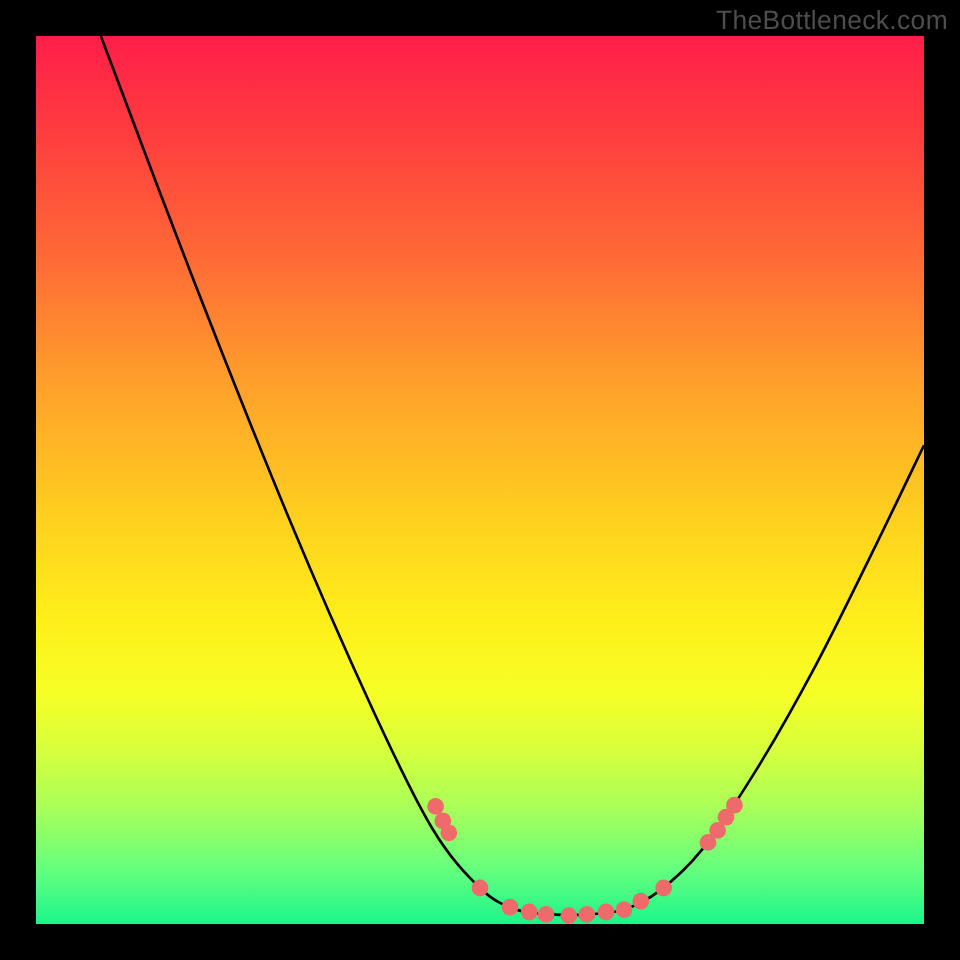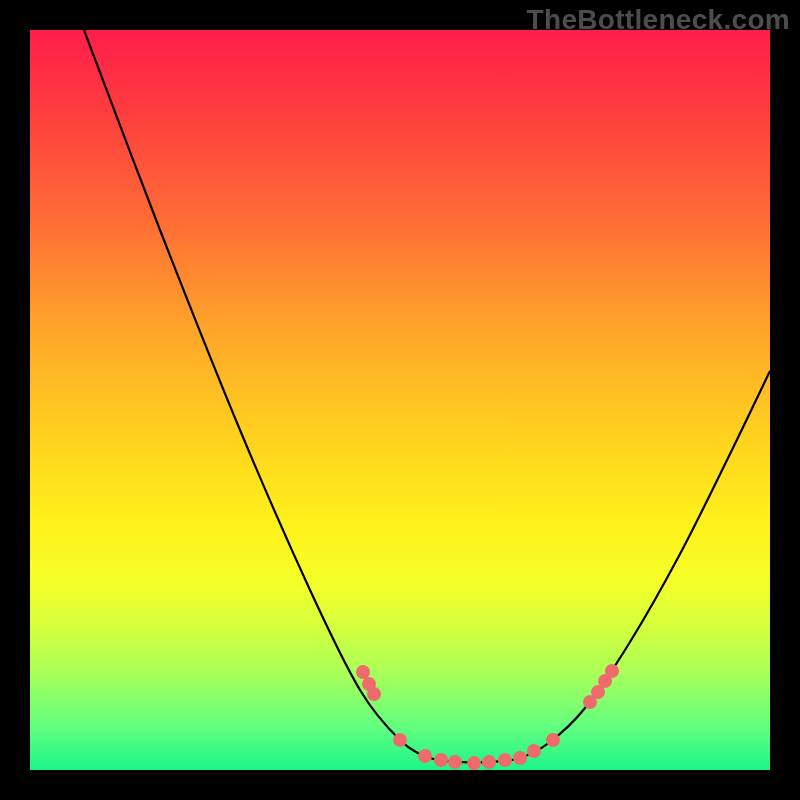--- a/index.html
+++ b/index.html
@@ -29,22 +29,22 @@
       #a8ff5a 87%,
       #63ff7e 94%,
       #1cf58a 100%
     );
   }
   .watermark {
     position: absolute;
     top: 4px;
     right: 10px;
     color: #4d4d4d;
-    font-size: 28px;
-    font-weight: 700;
+    font-size: 22px;
+    font-weight: 400;
     letter-spacing: 0.3px;
   }
   svg.overlay {
     position: absolute;
     left: 30px;
     top: 30px;
     width: 740px;
     height: 740px;
     pointer-events: none;
   }

